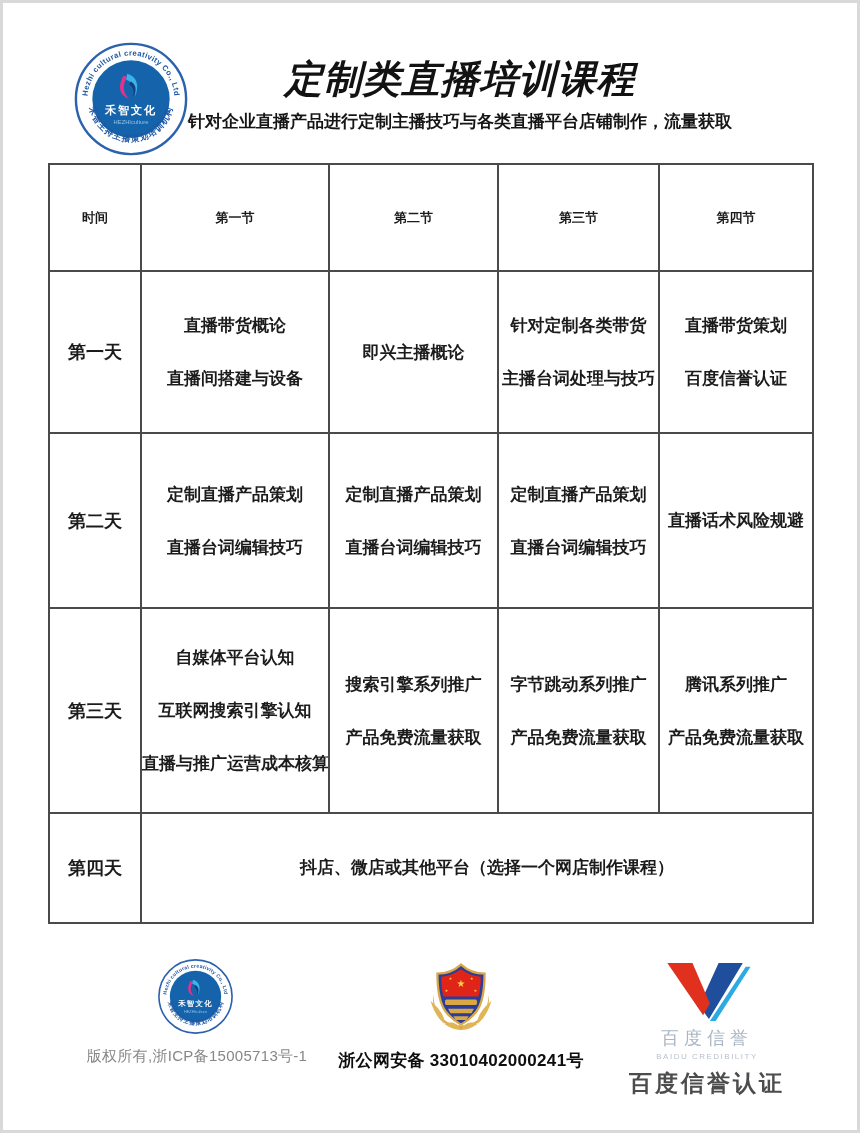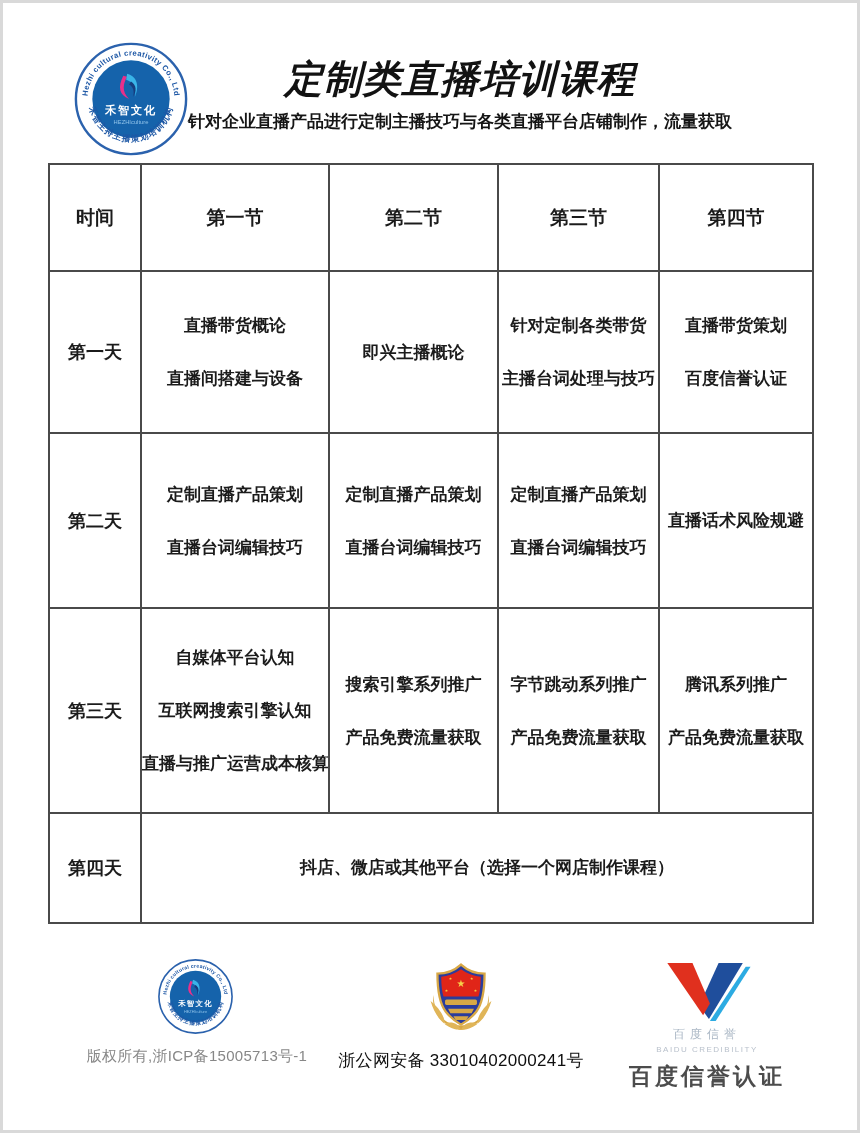--- a/index.html
+++ b/index.html
@@ -20,44 +20,44 @@
   }
   
   table.schedule {
     position:absolute; left:45px; top:160px;
     border-collapse:collapse; table-layout:fixed; width:766px;
   }
   table.schedule td, table.schedule th {
     border:2px solid #4a4a4a; text-align:center; vertical-align:middle;
     color:#1b1b1b; font-weight:bold; overflow:hidden;
   }
-  th.col-head { font-size:19px;margin-top:43px; }
+  th.col-head { font-size:13px;margin-top:43px; }
   td.day-label { font-size:18px; }
   .cell-line { line-height:53px; font-size:17px; white-space:nowrap; }
   td.merged-cell { text-align:left; padding-left:20px; }
   td.merged-cell .cell-line { line-height:26px; }
   tr.r-head { height:107px; }
   tr.r-day1 { height:162px; }
   tr.r-day2 { height:175px; }
   tr.r-day3 { height:205px; }
   tr.r-day4 { height:110px; }
   
   .footer-logo { position:absolute; left:154px; top:955px; width:77px; height:77px; }
   .copyright {
     position:absolute; left:58px; width:272px; top:1044px; text-align:center;
     color:#878787; font-size:15px; letter-spacing:0.3px;
   }
   .police-badge { position:absolute; left:420px; top:952px; width:76px; height:80px; }
   .police-text {
     position:absolute; left:333px; width:250px; top:1046px; text-align:center;
-    color:#0e0e0e; font-size:17px; font-weight:normal; letter-spacing:0.3px;
+    color:#0e0e0e; font-size:17px; font-weight:bold; letter-spacing:0.3px;
   }
   .baidu-block { position:absolute; left:614px; width:180px; top:958px; text-align:center; }
   .baidu-v { width:88px; height:60px; }
-  .baidu-cn { font-size:12px; color:#a9b6c4; letter-spacing:5px; margin-top:1px; }
+  .baidu-cn { font-size:18px; color:#a9b6c4; letter-spacing:5px; margin-top:1px; }
   .baidu-en { font-size:8px;  color:#b9c1cc; letter-spacing:1.5px; margin-top:2px; }
   .baidu-cert { font-size:23px; color:#4c4c4c; font-weight:bold; letter-spacing:3px; margin-top:7px; }
 </style>
 </head>
 <body>
 
 <div class="page">
 
   <svg class="brand-logo" viewBox="0 0 120 120">
     <circle cx="60" cy="60" r="57" fill="#ffffff" stroke="#2b62ad" stroke-width="2.5"></circle>

